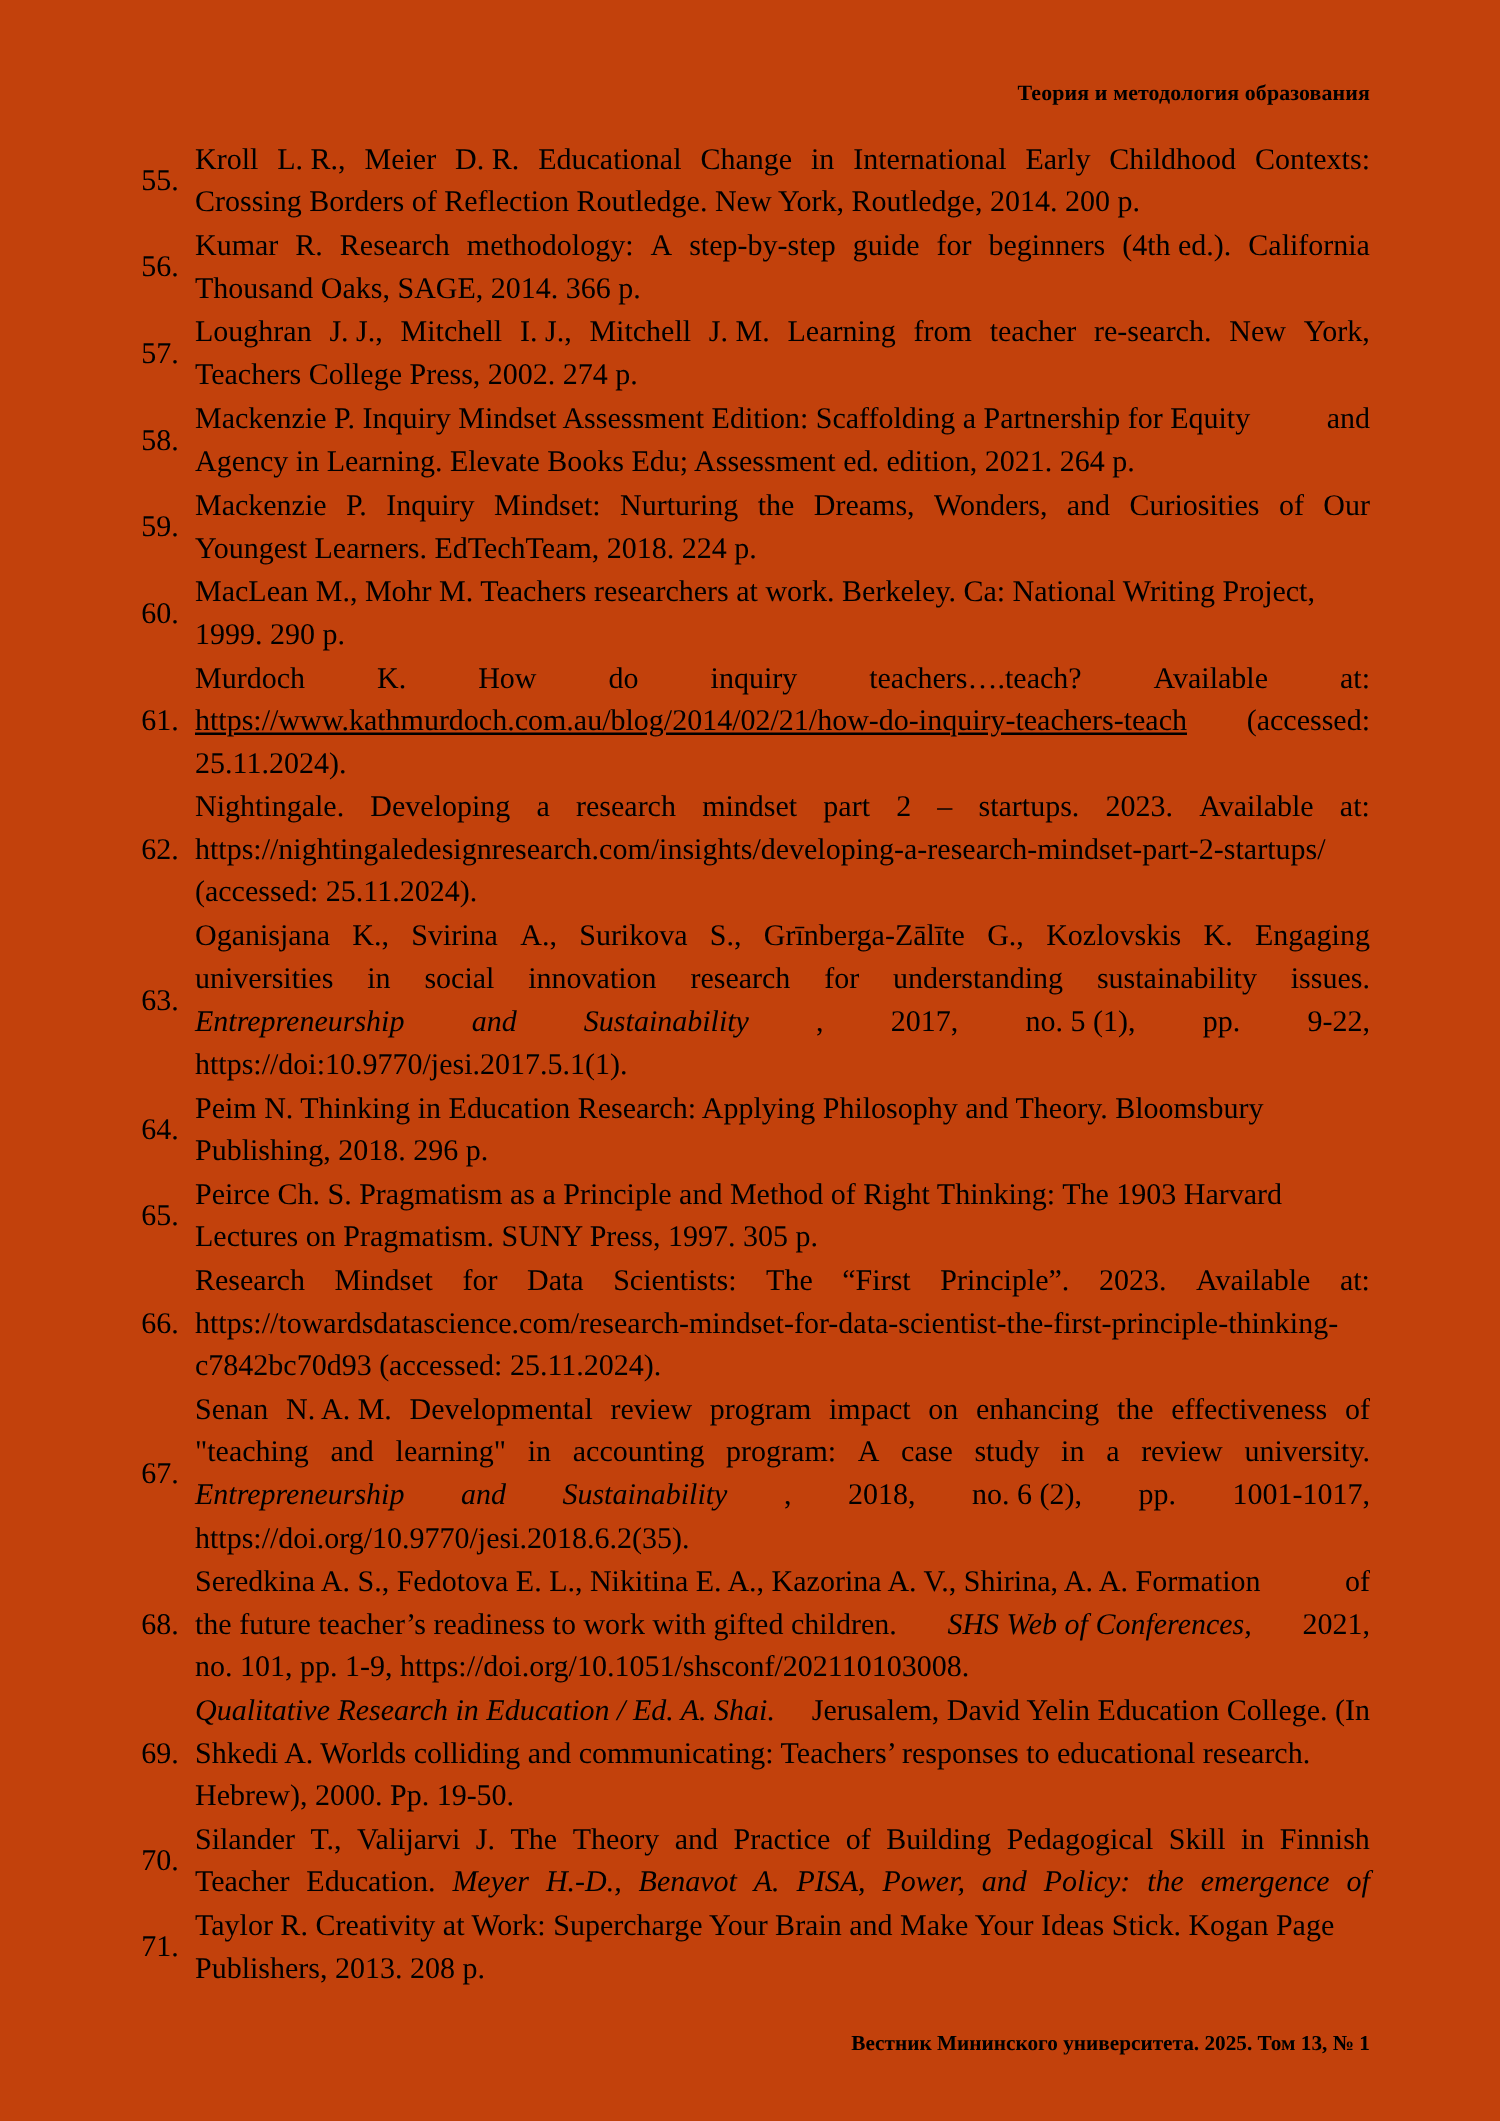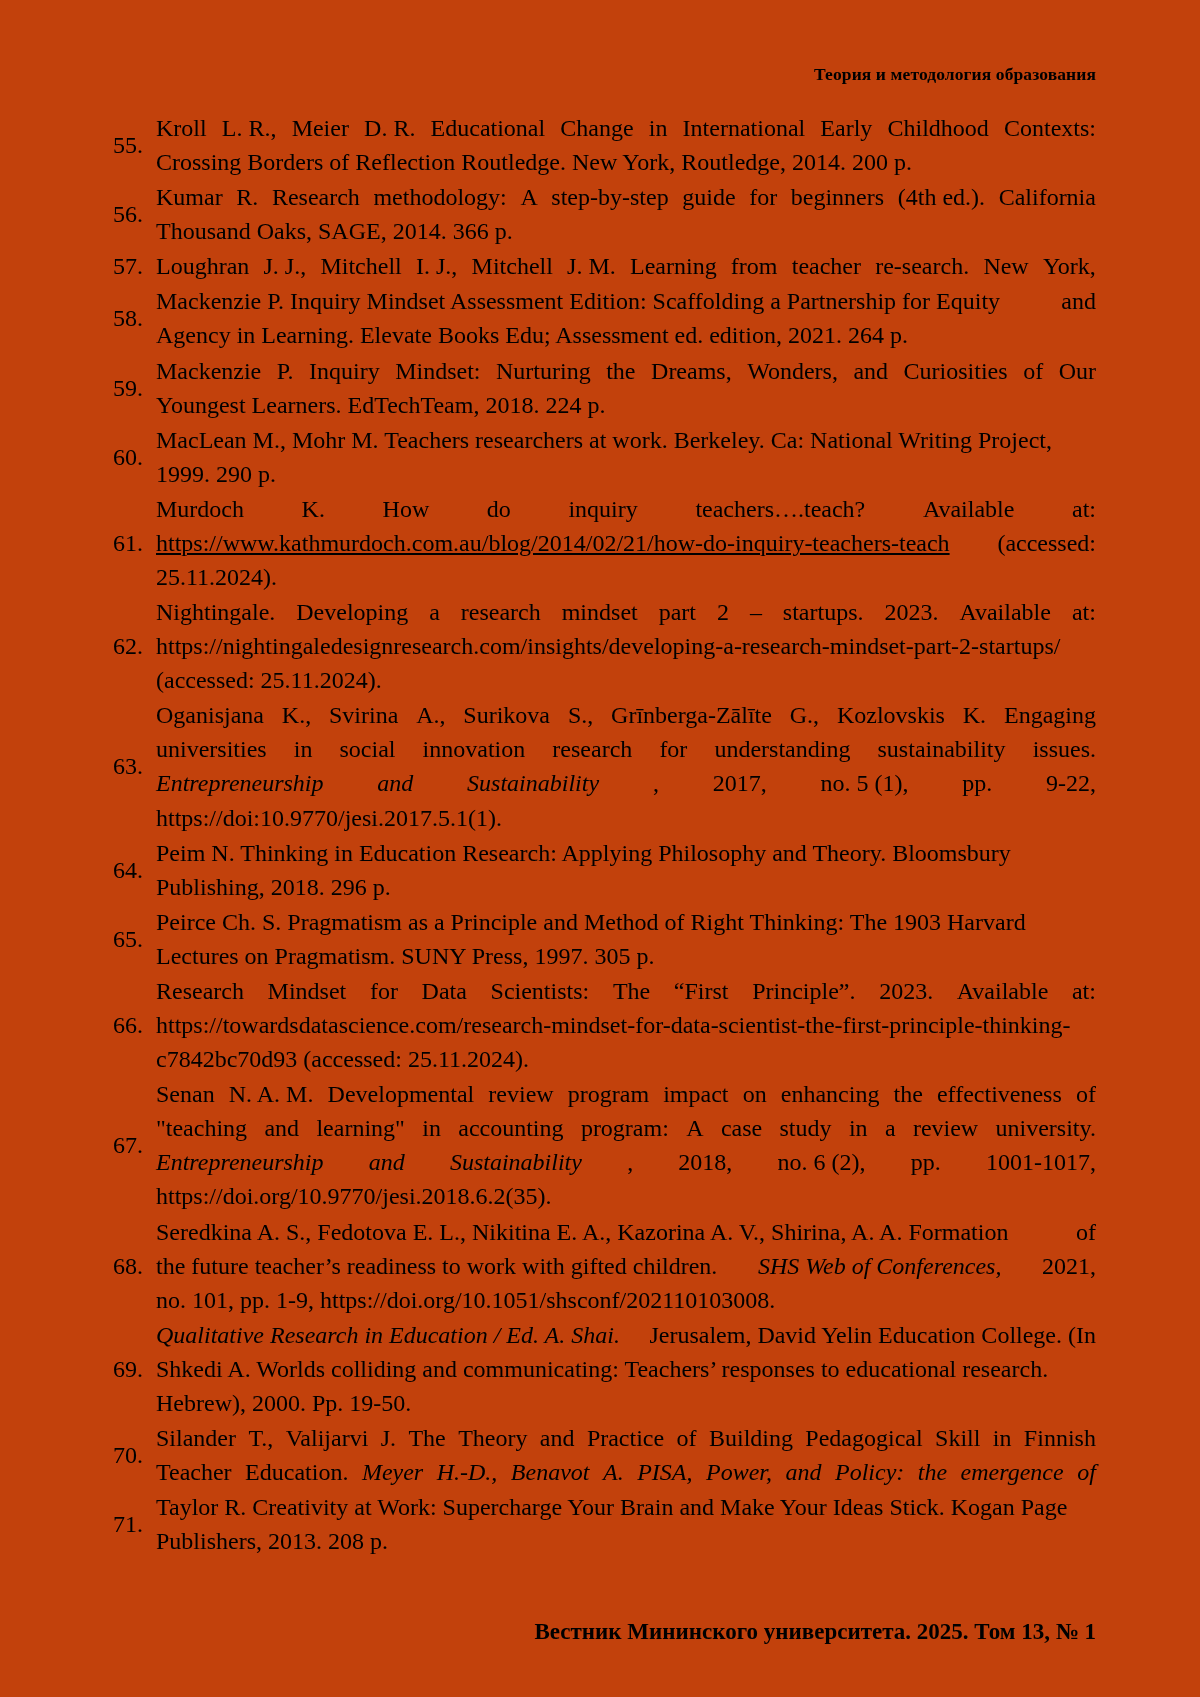--- a/index.html
+++ b/index.html
@@ -59,21 +59,21 @@
   .ulink {
     text-decoration: underline;
   }
   .footer {
     position: absolute;
     left: 93px;
     right: 104px;
     bottom: 52px;
     text-align: right;
     font-weight: bold;
-    font-size: 23px;
+    font-size: 17px;
   }
   
   .jline {
     display: flex;
     justify-content: space-between;
     width: 100%;
   }
   .jline > span { white-space: pre; }
   .jline.last { justify-content: flex-start; }
 </style>
@@ -139,20 +139,23 @@
             <span>Mitchell</span>
             <span>I. J.,</span>
             <span>Mitchell</span>
             <span>J. M.</span>
             <span>Learning</span>
             <span>from</span>
             <span>teacher</span>
             <span>re-search.</span>
             <span>New</span>
             <span>York,</span>
+          </span>
+        <span class="jline last">
+            <span>Teachers College Press, 2002. 274 p.</span>
           </span>
       </span>
     </li>
 
     <li class="ref-item">
       <span class="ref-num">58.</span>
       <span class="ref-text">
         <span class="jline">
             <span>Mackenzie P. Inquiry Mindset Assessment Edition: Scaffolding a Partnership for Equity</span>
             <span>and</span>

